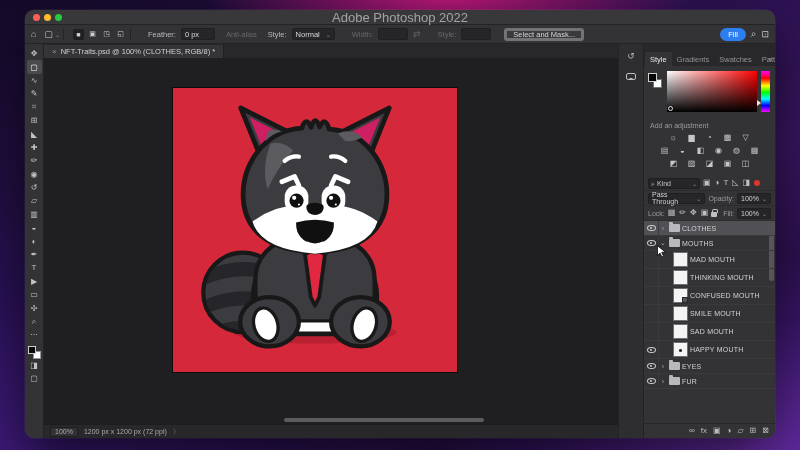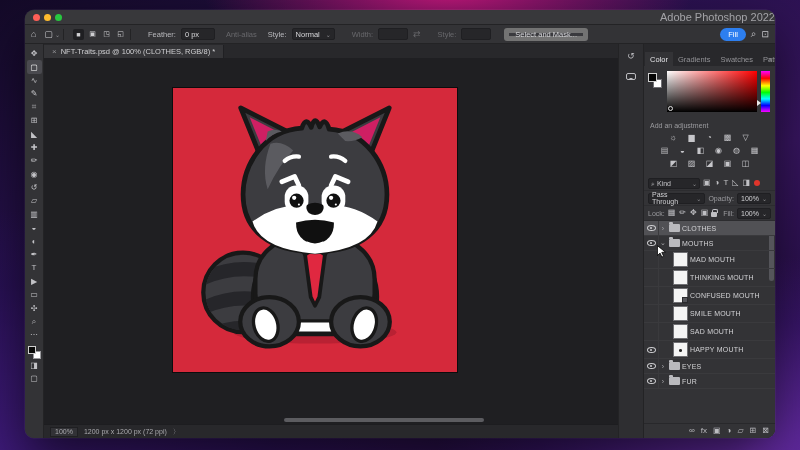--- a/index.html
+++ b/index.html
@@ -16,34 +16,34 @@
   .window {
     position:absolute; left:25px; top:10px; width:750px; height:428px;
     background:#333336; border-radius:9px; overflow:hidden;
     box-shadow:0 22px 50px rgba(0,0,0,.6), 0 0 0 .5px rgba(255,255,255,.12);
     display:flex; flex-direction:column;
   }
   
   .titlebar { height:15px; background:#38383b; display:flex; align-items:center; position:relative; flex:0 0 auto; border-bottom:1px solid #232325;}
   .lights { display:flex; gap:4px; margin-left:8px; }
   .light { width:7px; height:7px; border-radius:50%; }
-  .title { position:absolute; left:0; right:0; text-align:right; font-size:11px; color:#a3a3a7; }
+  .title { position:absolute; left:0; right:0; text-align:center; font-size:13px; color:#a3a3a7; }
   
   .optbar { height:19px; background:#333336; border-bottom:1px solid #232325; display:flex; align-items:center; gap:5px; padding:0 6px; flex:0 0 auto; font-size:7.5px; color:#c9c9cd; }
   .opt-icon { color:#c9c9cd; font-size:9px; line-height:1; }
   .tool-preview { display:flex; align-items:center; gap:2px; padding:1px 3px; border-right:1px solid #232325; }
   .mode-group { display:flex; gap:3px; padding:0 4px; border-right:1px solid #232325; }
   .mode-btn { width:11px; height:11px; display:flex; align-items:center; justify-content:center; font-size:7px; color:#cfcfd2; border-radius:2px; }
   .mode-btn.active { background:#1f1f22; }
   .opt-label { color:#b9b9bd;margin-left:12px; }
   .opt-label.dim, .dim { color:#68686c; }
   .opt-input { background:#262629; border:1px solid #1f1f22; border-radius:2px; height:12px; min-width:34px; padding:0 3px; color:#d7d7da; font-size:7.5px; display:flex; align-items:center; }
   .opt-input.empty { min-width:30px; }
   .opt-select { background:#262629; border:1px solid #1f1f22; border-radius:2px; height:12px; padding:0 3px; color:#d7d7da; font-size:7.5px; display:flex; align-items:center; gap:6px; }
-  .opt-btn { border:5px solid #737373; border-radius:3px; height:13px; padding:0 6px; font-size:7.5px; color:#d7d7da; display:flex; align-items:center; background:#3a3a3e; }
+  .opt-btn { border:3px solid #737373; border-radius:3px; height:13px; padding:0 6px; font-size:7.5px; color:#d7d7da; display:flex; align-items:center; background:#3a3a3e; }
   .spacer { flex:1; }
   .share-btn { background:#2d7ff0; color:#fff; border-radius:8px; height:13px; padding:0 8px; font-size:7.5px; display:flex; align-items:center; }
   
   .main { flex:1; display:flex; min-height:0; }
   
   .toolbox { width:19px; background:#333336; border-right:1px solid #232325; display:flex; flex-direction:column; align-items:center; padding-top:3px; flex:0 0 auto; }
   .tool { width:15px; height:13.4px; display:flex; align-items:center; justify-content:center; font-size:8px; color:#c2c2c6; border-radius:2px; }
   .tool.active { background:#4a4a4f; color:#fff; }
   .swatches { position:relative; width:13px; height:13px; margin-top:4px; }
   .swatches .bg { position:absolute; right:0; bottom:0; width:8px; height:8px; background:#fff; border:1px solid #9a9a9e; }
@@ -282,21 +282,21 @@
       <span class="strip-icon">↺</span>
       <span class="strip-icon">
           <span class="bubble"></span>
         </span>
     </div>
 
     <div class="panels">
       <div class="panel-gap"></div>
 
       <div class="tabsrow" id="color-tabs">
-          <span class="ptab active">Color</span>
+          <span class="ptab active">Style</span>
           <span class="ptab">Gradients</span>
           <span class="ptab">Swatches</span>
           <span class="ptab">Patterns</span>
           <span class="tab-menu">≡</span>
         </div>
       <div class="panel-body color-body">
         <div class="mini-swatches">
           <span class="fg"></span>
           <span class="bg"></span>
         </div>

